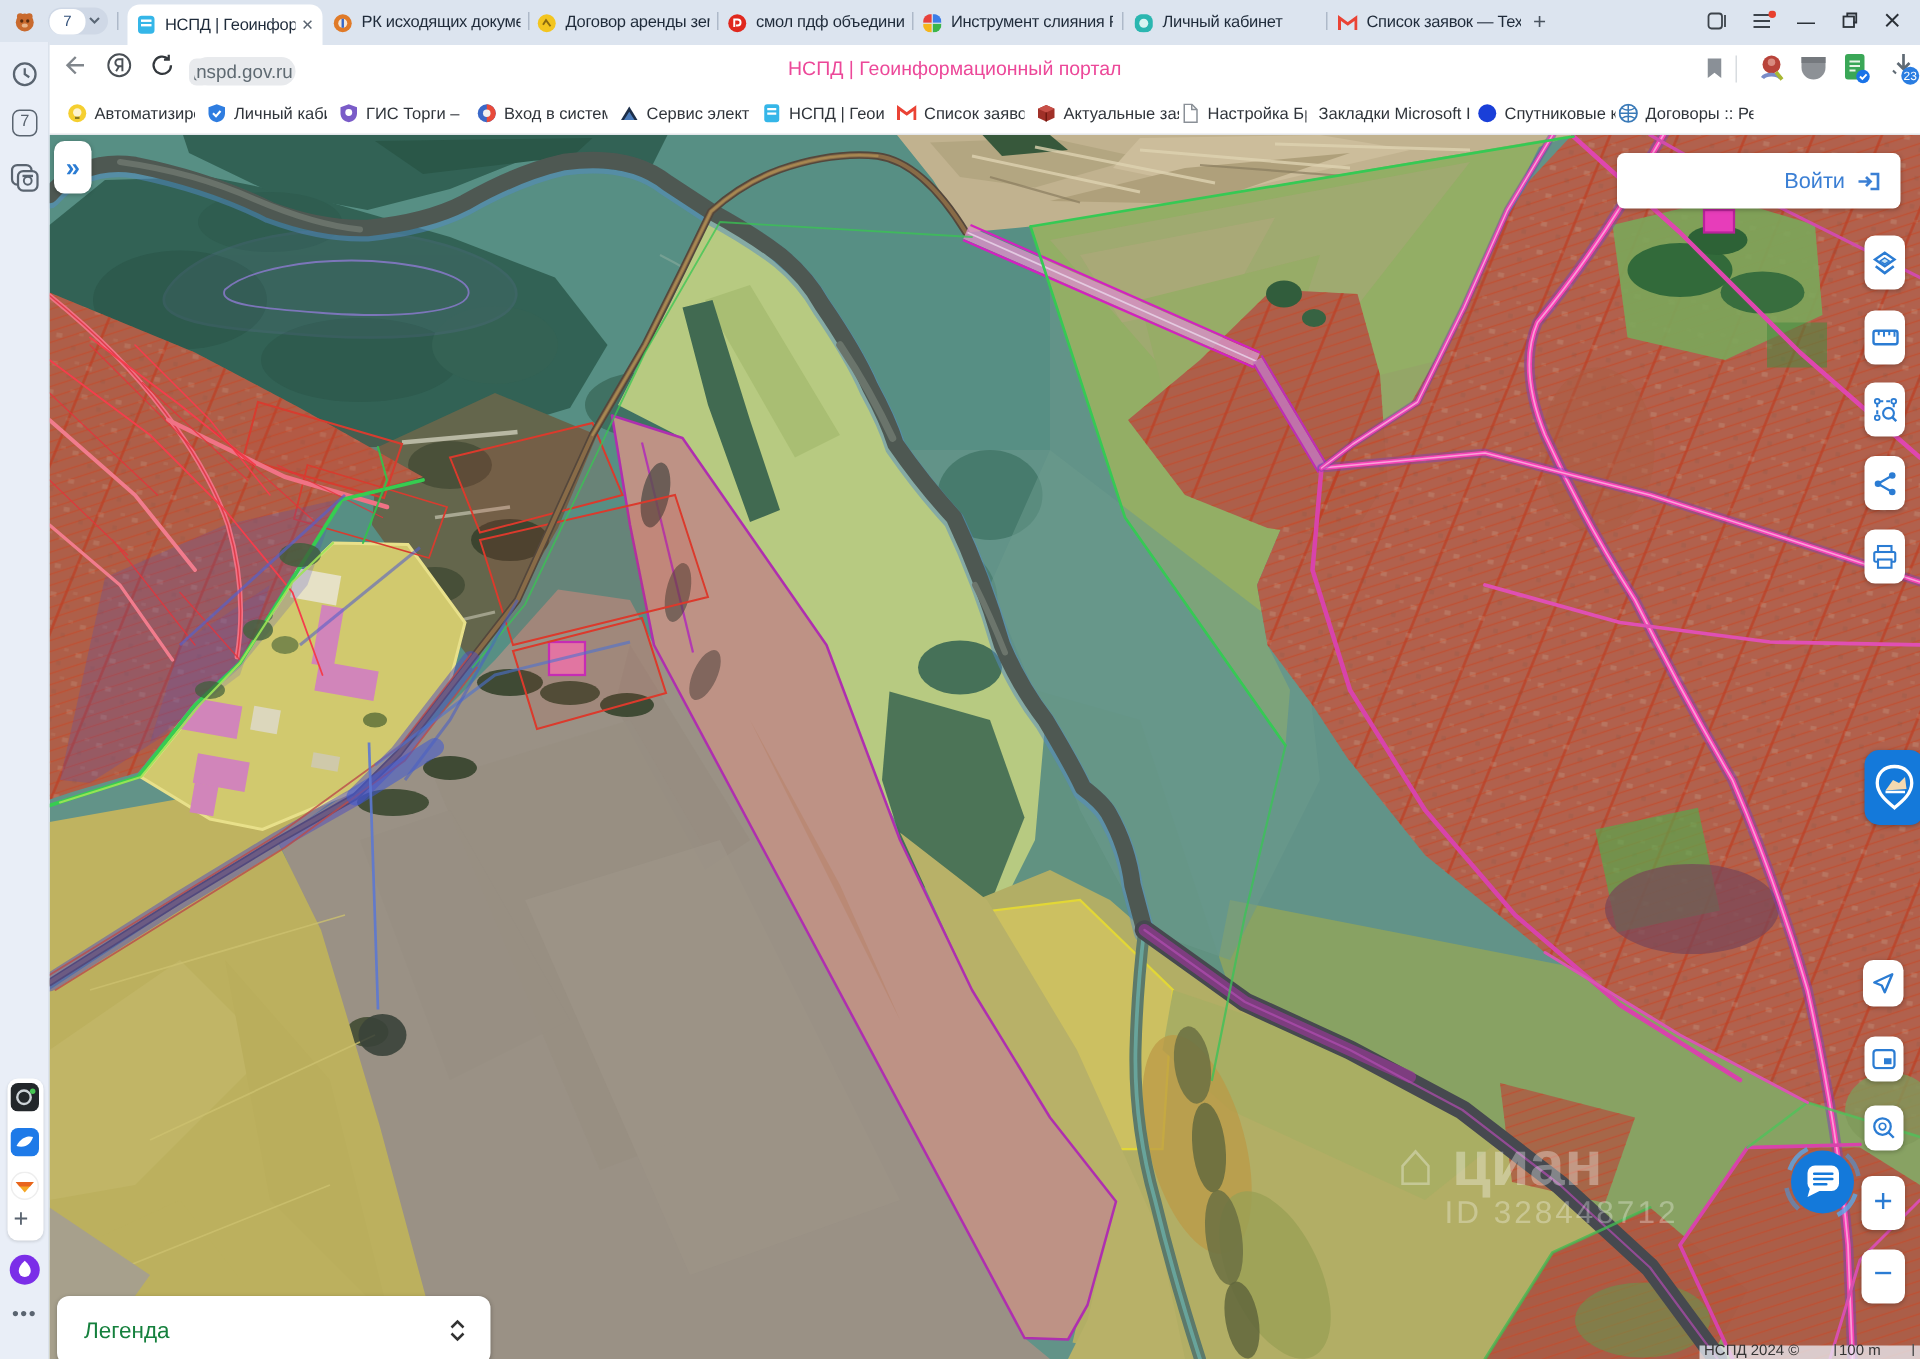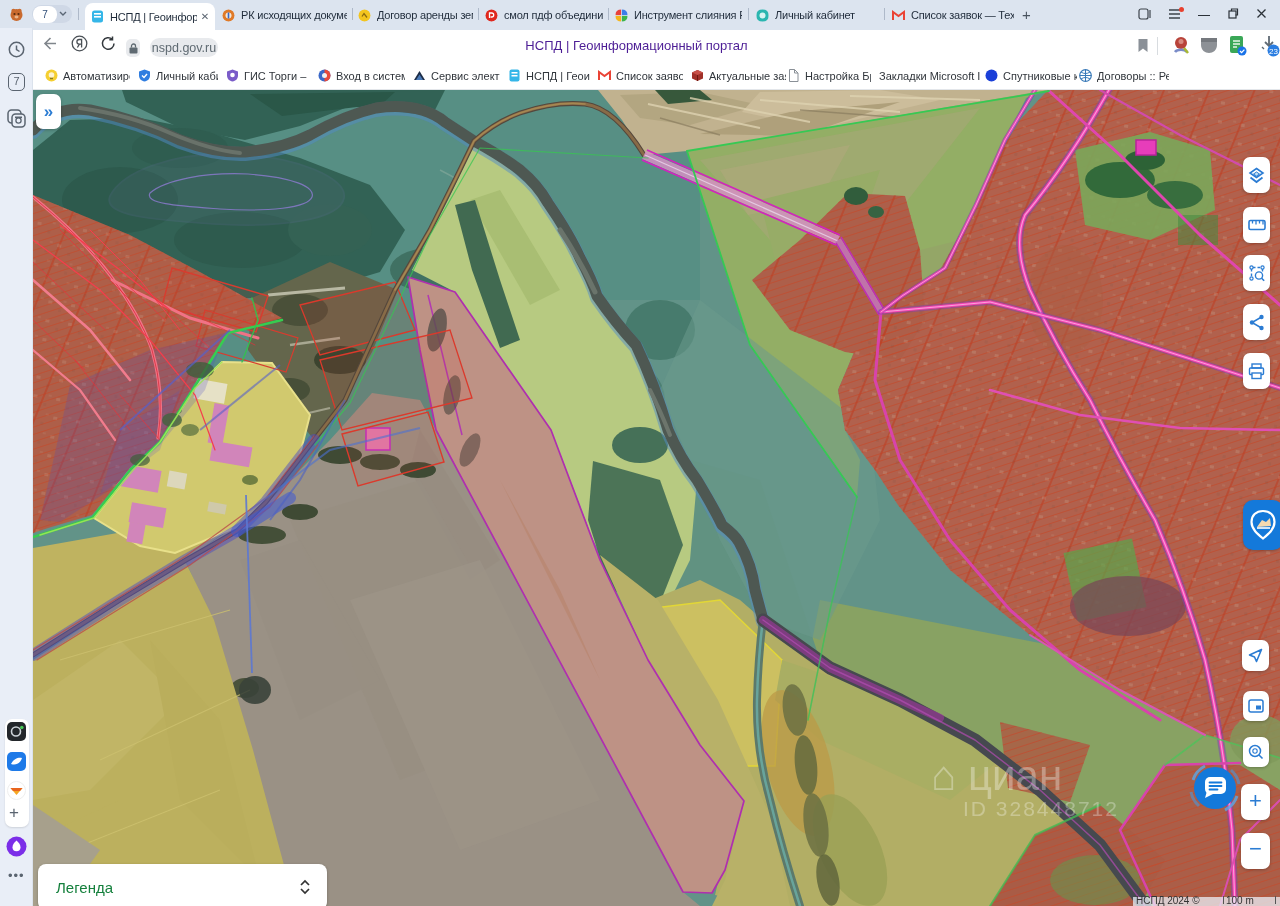--- a/index.html
+++ b/index.html
@@ -10,22 +10,22 @@
 .tabsep{position:absolute;top:8px;width:1px;height:12px;background:#aeb9c9}
 #activetab{position:absolute;left:85px;top:3px;width:130px;height:27px;background:#fff;border-radius:8px 8px 0 0;display:flex;align-items:center;padding:0 6px;font-size:11px;color:#1f2b3a;overflow:hidden;white-space:nowrap;letter-spacing:-0.2px}
 #toolbar{position:absolute;left:33px;top:30px;width:1247px;height:32px;background:#fff}
 #bookmarks{position:absolute;left:33px;top:62px;width:1247px;height:28px;background:#fff;border-bottom:1px solid #e3e6ea;font-size:11px;color:#30353b}
 .bm{position:absolute;top:0;height:27px;display:flex;align-items:center;white-space:nowrap;overflow:hidden}
 .bm .i{width:13px;height:13px;margin-right:5px;flex:none}
 #sidebar{position:absolute;left:0;top:28px;width:33px;height:878px;background:#e9eef7;border-right:1px solid #dbe2ec}
 #map{position:absolute;left:33px;top:90px;width:1247px;height:816px;overflow:hidden}
 #mapsvg{position:absolute;left:0;top:0;filter:blur(0.5px) saturate(0.93)}
 .mbtn{position:absolute;background:#fff;border-radius:7px;box-shadow:0 1px 3px rgba(0,0,0,.25);display:flex;align-items:center;justify-content:center}
-.urlpill{position:absolute;left:117px;top:8px;width:68px;height:19px;background:#e8eaed;border-radius:10px;display:flex;align-items:center;justify-content:center;font-size:12.5px;color:#5f6a72}
-#wm{position:absolute;color:rgba(255,255,255,.33);font-weight:normal}
+.urlpill{position:absolute;left:96px;top:8px;width:68px;height:19px;background:#e8eaed;border-radius:10px;display:flex;align-items:center;justify-content:center;font-size:12.5px;color:#5f6a72}
+#wm{position:absolute;color:rgba(255,255,255,.33);font-weight:bold}
 </style></head>
 <body>
 <div id="tabs">
  <svg class="abs" style="left:9px;top:7px" width="15" height="15" viewBox="0 0 15 15">
       <circle cx="7.5" cy="8" r="6" fill="#c96a2e"></circle>
       <circle cx="4.5" cy="4" r="2.2" fill="#c96a2e"></circle>
       <circle cx="10.5" cy="4" r="2.2" fill="#c96a2e"></circle>
       <circle cx="5.5" cy="7" r="1.1" fill="#5a2d10"></circle>
       <circle cx="9.5" cy="7" r="1.1" fill="#5a2d10"></circle>
       <ellipse cx="7.5" cy="10" rx="2" ry="1.4" fill="#e8b48a"></ellipse>
@@ -104,21 +104,21 @@
     </svg>
  <svg class="abs" style="left:67px;top:5px" width="17" height="17" viewBox="0 0 17 17">
       <path d="M14 8.5a5.8 5.8 0 11-1.8-4.2M12.5 1.5v3.2H9.3" stroke="#33383d" stroke-width="1.5" fill="none"></path>
     </svg>
  <div class="abs" style="left:93px;top:9px;width:14px;height:18px;background:#e8eaed;border-radius:5px"></div>
  <svg class="abs" style="left:96px;top:13px" width="9" height="11" viewBox="0 0 9 11">
       <rect x="0.5" y="4.5" width="8" height="6" rx="1" fill="#5f6a72"></rect>
       <path d="M2.5 4.5V3a2 2 0 014 0v1.5" stroke="#5f6a72" stroke-width="1.3" fill="none"></path>
     </svg>
  <div class="urlpill">nspd.gov.ru</div>
- <div class="abs" style="left:427px;top:8px;width:353px;text-align:center;font-size:13px;color:#4c1d95">НСПД | Геоинформационный портал</div>
+ <div class="abs" style="left:427px;top:8px;width:353px;text-align:center;font-size:13px;color:#ec4899">НСПД | Геоинформационный портал</div>
  <svg class="abs" style="left:1104px;top:8px" width="12" height="15" viewBox="0 0 12 15">
       <path d="M1.5 1h9v13L6 10.5 1.5 14z" fill="#8a9097"></path>
     </svg>
  <div class="abs" style="left:1124px;top:7px;width:1px;height:18px;background:#d8dce0"></div>
  <svg class="abs" style="left:1137px;top:5px" width="22" height="22" viewBox="0 0 22 22">
       <circle cx="11" cy="8" r="6" fill="#b8433a"></circle>
       <circle cx="11" cy="6.5" r="2.5" fill="#d88a80"></circle>
       <path d="M5 17c2-3 10-3 12 0" stroke="#7a8cc8" stroke-width="2.5" fill="none"></path>
       <path d="M14 13l4 5" stroke="#a8b832" stroke-width="2.5"></path>
     </svg>
@@ -489,20 +489,27 @@
 <ellipse cx="255" cy="690" rx="16" ry="14" fill="#3a4238" opacity="0.9"></ellipse>
 <path d="M120 430 L230 330" stroke="#5560d0" stroke-width="2" opacity="0.7"></path>
 <path d="M200 430 L280 365" stroke="#5560d0" stroke-width="2" opacity="0.6"></path>
 <path d="M345 400 L300 480 L270 520" stroke="#4a60cc" stroke-width="2" opacity="0.6"></path>
 </g>
 </svg>
 
 <div class="mbtn" style="left:3px;top:4px;width:25px;height:35px">
       <span style="color:#2b7cd3;font-size:17px;font-weight:bold">»</span>
     </div>
+<div class="mbtn" style="left:1045px;top:12px;width:189px;height:37px;border-radius:5px;justify-content:flex-end;padding-right:12px">
+      <span style="color:#3b7fd4;font-size:14.5px">Войти</span>
+      <svg width="17" height="16" viewBox="0 0 17 16" style="margin-left:8px">
+        <path d="M9 3h5v10H9" stroke="#3b7fd4" stroke-width="1.8" fill="none"></path>
+        <path d="M1 8h8M6 5l3 3-3 3" stroke="#3b7fd4" stroke-width="1.8" fill="none"></path>
+      </svg>
+    </div>
 <div class="mbtn" style="left:1210px;top:67px;width:27px;height:36px">
       <svg width="17" height="17" viewBox="0 0 17 17">
         <path d="M8.5 1.5L15 6 8.5 10.5 2 6z" fill="none" stroke="#2b7cd3" stroke-width="1.6"></path>
         <path d="M8.5 5L11.5 7 8.5 9 5.5 7z" fill="#bfe0f5" stroke="#2b7cd3"></path>
         <path d="M2.5 10.5l6 4.5 6-4.5" fill="none" stroke="#2b7cd3" stroke-width="1.8"></path>
       </svg>
     </div>
 <div class="mbtn" style="left:1210px;top:117px;width:27px;height:36px">
       <svg width="18" height="14" viewBox="0 0 18 14">
         <rect x="1" y="2.5" width="16" height="9" rx="1.5" fill="none" stroke="#2b7cd3" stroke-width="1.6"></rect>

